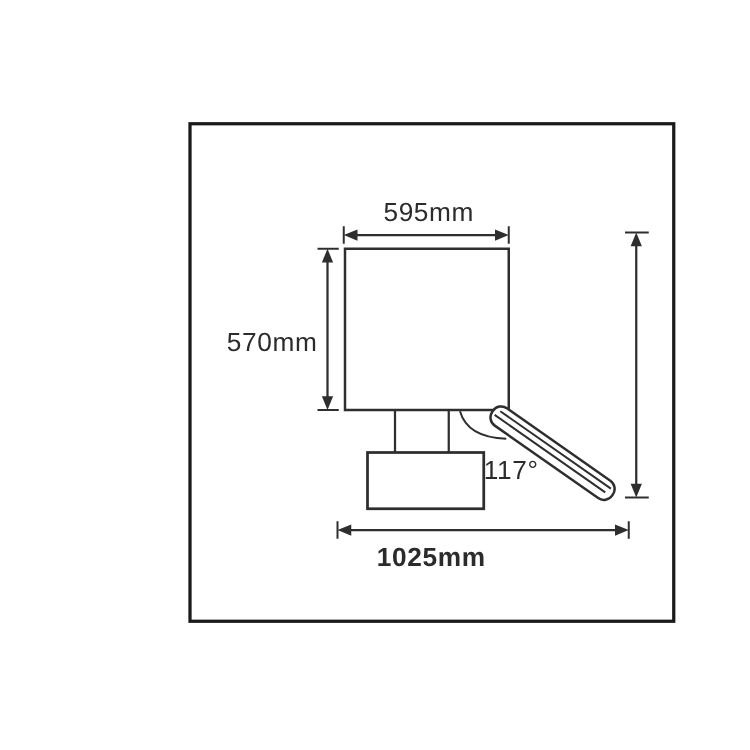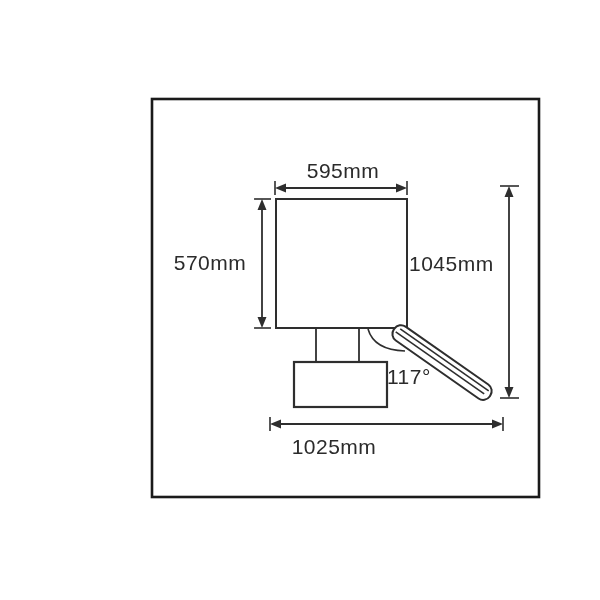--- a/index.html
+++ b/index.html
@@ -21,24 +21,24 @@
   svg { position: absolute; left: 0; top: 0; }
   .dim-label {
     position: absolute;
     color: #2b2b2b;
     font-size: 21px;
     letter-spacing: 0.5px;
     white-space: nowrap;
     line-height: 1;
   }
   .lbl-top    { left: 230px; top: 160px; width: 130px; text-align: center; }
-  .lbl-left   { left: 118px; top: 252px; width: 88px;  text-align: center; }
+  .lbl-left   { left: 118px; top: 264px; width: 88px;  text-align: right; }
   .lbl-right  { left: 361px; top: 253px; }
   .lbl-angle  { left: 339px; top: 366px; }
-  .lbl-bottom { left: 222px; top: 436px; width: 128px; text-align: center; }
+  .lbl-bottom { left: 233px; top: 436px; width: 128px; text-align: center; font-weight: bold; }
 </style>
 </head>
 <body>
 
 <div class="canvas">
 
   <svg width="600" height="600" viewBox="0 0 600 600">
 
     <rect x="104" y="99" width="387" height="398" fill="none" stroke="#1a1a1a" stroke-width="2.6"></rect>
 
@@ -77,16 +77,15 @@
 
     <line x1="231" y1="424" x2="447" y2="424" stroke="#2e2e2e" stroke-width="1.8"></line>
     <polygon points="222,424 233,419.5 233,428.5" fill="#2e2e2e"></polygon>
     <polygon points="455,424 444,419.5 444,428.5" fill="#2e2e2e"></polygon>
     <line x1="222" y1="417" x2="222" y2="431" stroke="#2e2e2e" stroke-width="1.6"></line>
     <line x1="455" y1="417" x2="455" y2="431" stroke="#2e2e2e" stroke-width="1.6"></line>
   </svg>
 
   <div class="dim-label lbl-top">595mm</div>
   <div class="dim-label lbl-left">570mm</div>
-  <div class="dim-label lbl-right">1045mm</div>
   <div class="dim-label lbl-angle">117°</div>
   <div class="dim-label lbl-bottom">1025mm</div>
 </div>
 
 </body></html>

